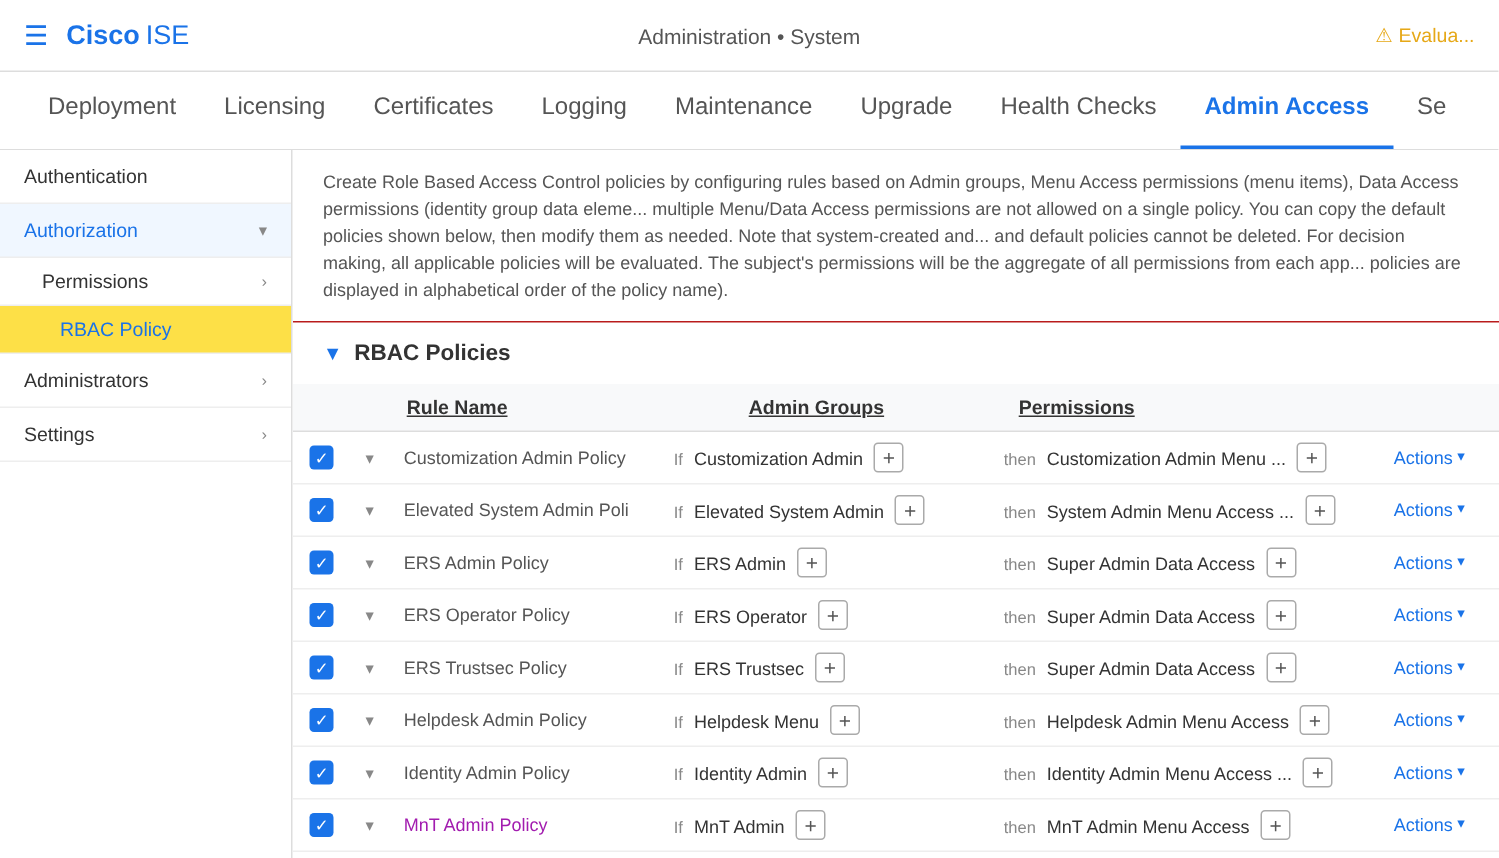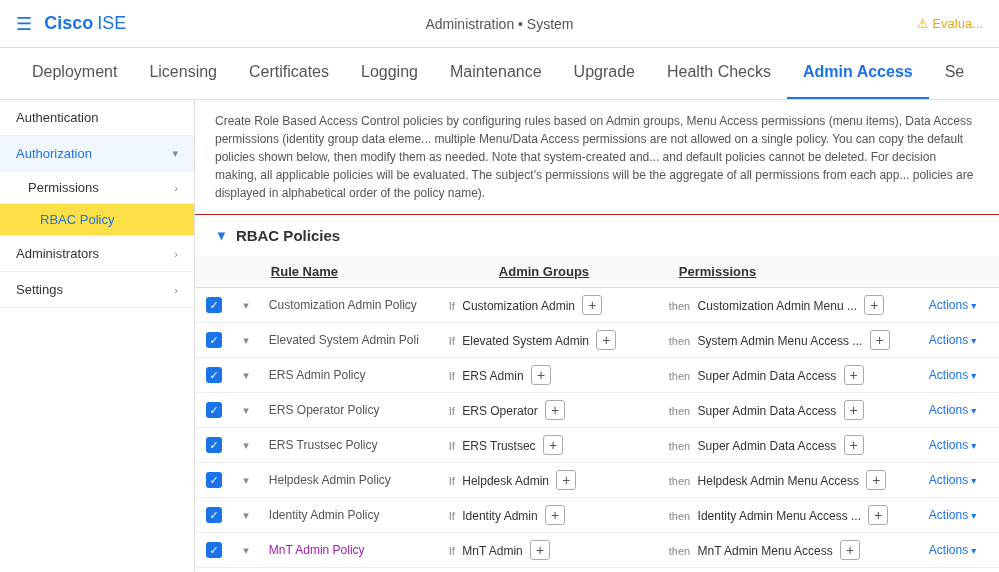--- a/index.html
+++ b/index.html
@@ -93,21 +93,21 @@
     .admin-group { color: #333; font-weight: 500; }
     .plus-btn {
       display: inline-flex; align-items: center; justify-content: center;
       width: 20px; height: 20px; border: 1px solid #aaa; border-radius: 3px;
       cursor: pointer; color: #555; font-size: 14px; margin-left: 4px;
     }
     .then-label { color: #888; font-size: 11px; margin-right: 4px; }
     .permission-text { color: #333; font-size: 12px; }
     .actions-btn {
       color: #1a73e8; cursor: pointer; font-size: 12px;
-      display: inline-flex; align-items: center; gap: 3px;
+      display: inline-flex; gap: 3px;
     }
   </style>
 </head>
 <body>
 
 <div class="top-header">
   <span class="hamburger">☰</span>
   <div class="logo">
     <span style="color:#1a73e8; font-weight:700;">Cisco</span>
     <span style="color:#1a73e8; font-weight:400;"> ISE</span>
@@ -304,21 +304,21 @@
           <tr>
     <td class="checkbox-cell">
       <span class="checkbox"></span>
     </td>
     <td class="expand-cell">
       <span style="font-size:11px;color:#888;">▾</span>
     </td>
     <td class="rule-name" style="color:#555; min-width:180px;">Helpdesk Admin Policy</td>
     <td style="min-width:220px;">
       <span class="if-label">If</span>
-      <span class="admin-group">Helpdesk Admin</span>
+      <span class="admin-group">Helpdesk Menu</span>
       <span class="plus-btn">+</span>
     </td>
     <td style="min-width:260px;">
       <span class="then-label">then</span>
       <span class="permission-text">Helpdesk Admin Menu Access</span>
       <span class="plus-btn">+</span>
     </td>
     <td>
       <span class="actions-btn">
         Actions <span style="font-size:10px;">▾</span>

